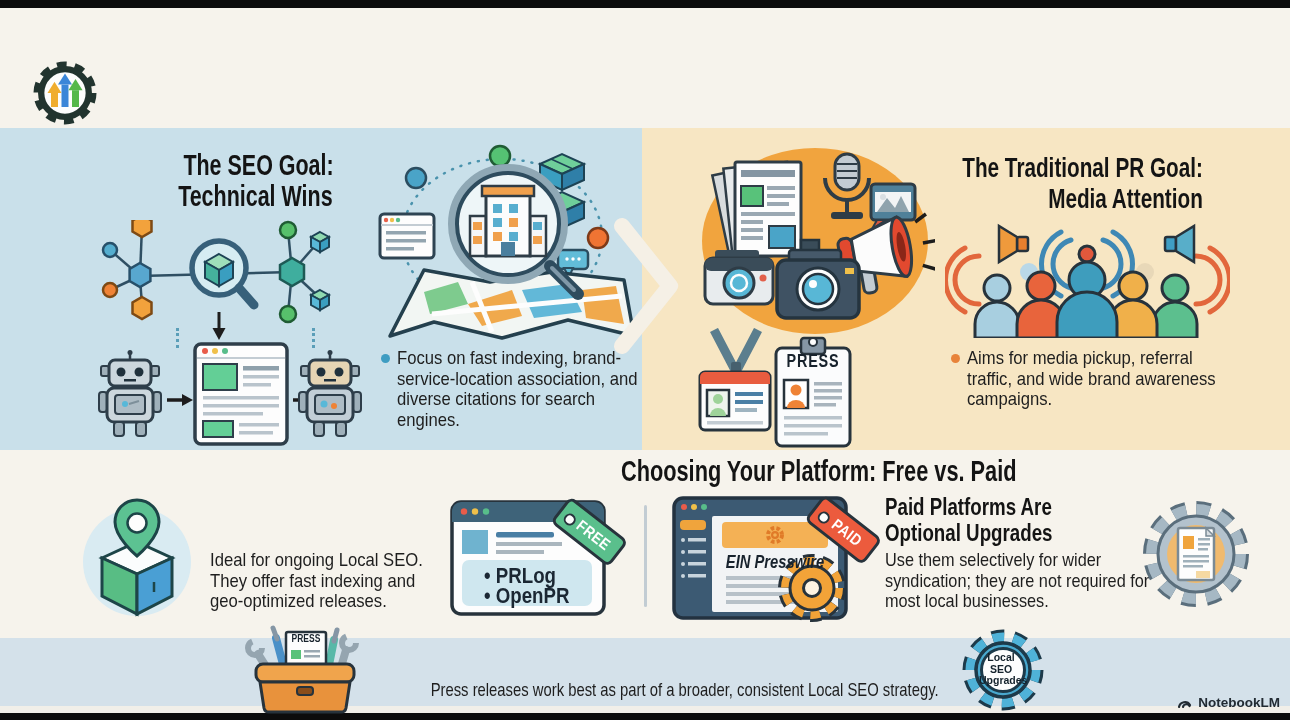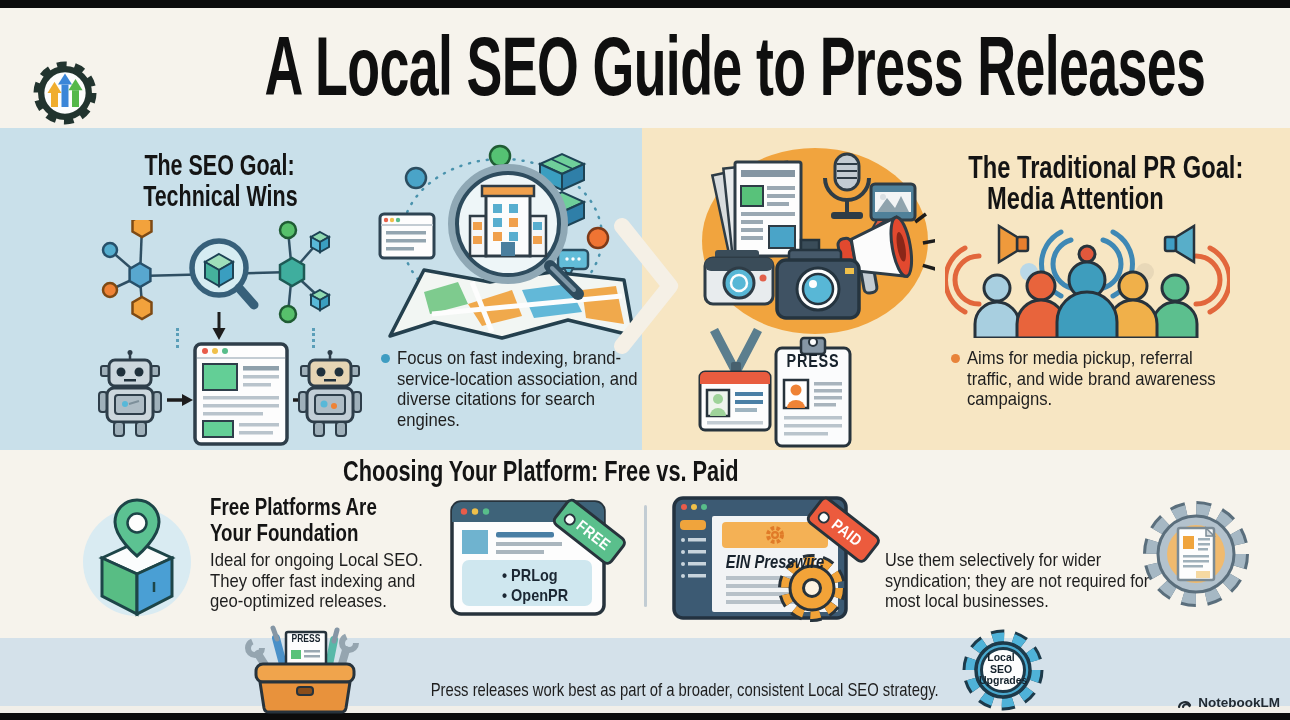--- a/index.html
+++ b/index.html
@@ -5,21 +5,21 @@
   html,body{margin:0;padding:0;background:#222;}
   .stage{position:relative;width:1290px;height:720px;overflow:hidden;background:#f6f3ec;
          font-family:"Liberation Sans",sans-serif;color:#161616;}
   .abs{position:absolute;}
   .bar{background:#0c0c0c;}
   .center{text-align:center;}
   .cond{display:inline-block;white-space:nowrap;transform:scaleX(.74);transform-origin:50% 0;}
   .condL{display:inline-block;white-space:nowrap;transform:scaleX(.78);transform-origin:0 0;}
   .h-title{font-size:84px;font-weight:700;line-height:84px;color:#0f0f0f;letter-spacing:-1px;}
   .h-title .cond{transform:scaleX(.64);}
-  .h-panel{font-size:29px;font-weight:700;line-height:31px;color:#141414;}
+  .h-panel{font-size:29px;font-weight:700;line-height:31px;color:#141414;text-align:right;}
   .h-col{font-size:24px;font-weight:700;line-height:26px;color:#141414;}
   .body-txt{font-size:18.5px;line-height:20.5px;color:#1e1e1e;transform:scaleX(.9);transform-origin:0 0;}
   .dot{position:absolute;width:9px;height:9px;border-radius:50%;}
   .tag{position:absolute;width:74px;height:33px;border-radius:7px;border:3px solid #27333c;
        display:flex;align-items:center;justify-content:center;transform:rotate(38deg);
        transform-origin:12px 16px;box-sizing:border-box;}
   .tag:before{content:"";position:absolute;left:5px;top:10px;width:8px;height:8px;border-radius:50%;
        background:#fdfdfd;border:2.5px solid #27333c;}
   .tag span{font-size:16px;font-weight:700;color:#fff;letter-spacing:.5px;padding-left:12px;
        display:inline-block;transform:scaleX(.85);}
@@ -28,23 +28,20 @@
 </style>
 </head>
 <body>
 
 <div class="stage">
 
   <div class="abs bar" style="left:0;top:0;width:1290px;height:8px;"></div>
   <div class="abs" style="left:0;top:706px;width:1290px;height:7px;background:#f1efe9;"></div>
   <div class="abs bar" style="left:0;top:713px;width:1290px;height:7px;"></div>
 
-  <div class="abs h-title center" style="left:0;top:24px;width:1290px;">
-    <span class="cond">A Local SEO Guide to Press Releases</span>
-  </div>
 
   <svg class="abs" style="left:30px;top:58px;" width="70" height="70" viewBox="0 0 100 100">
     <circle cx="50" cy="50" r="38" fill="none" stroke="#22342f" stroke-width="14" stroke-dasharray="13 10.88"></circle>
     <circle cx="50" cy="50" r="34" fill="#fdfdfd" stroke="#22342f" stroke-width="9"></circle>
     <g>
       <polygon points="35,34 25,50 45,50" fill="#f0ad2e"></polygon>
         <rect x="30" y="50" width="10" height="20" fill="#f0ad2e"></rect>
       <polygon points="50,22 40,38 60,38" fill="#3b86d8"></polygon>
         <rect x="45" y="38" width="10" height="32" fill="#3b86d8"></rect>
       <polygon points="65,30 55,46 75,46" fill="#55b84a"></polygon>
@@ -237,21 +234,21 @@
     </g>
   </svg>
 
   <div class="dot" style="left:381px;top:354px;background:#3e9dc2;"></div>
   <div class="abs body-txt" style="left:397px;top:348px;width:270px;">Focus on fast indexing, brand-service-location association, and diverse citations for search engines.</div>
 
   <svg class="abs" style="left:608px;top:216px;" width="80" height="140" viewBox="0 0 80 140">
     <polyline points="14,10 62,70 14,130" fill="none" stroke="#f5f0e6" stroke-width="16" stroke-linecap="round" stroke-linejoin="round"></polyline>
   </svg>
 
-  <div class="abs h-panel center" style="left:920px;top:152px;width:310px;font-size:32px;">
+  <div class="abs h-panel center" style="left:920px;top:152px;width:310px;font-size:28px;">
     <span class="cond">The Traditional PR Goal:</span><br>
     <span class="cond">Media Attention</span>
   </div>
 
   <svg class="abs" style="left:695px;top:142px;" width="240" height="198" viewBox="0 0 240 198">
     <ellipse cx="120" cy="99" rx="113" ry="93" fill="#f1a43e"></ellipse>
     <g>
       <rect x="26" y="26" width="62" height="90" fill="#d8dcde" stroke="#2e3c46" stroke-width="2.5" transform="rotate(-12 57 71)"></rect>
       <rect x="33" y="23" width="64" height="92" fill="#e8ebec" stroke="#2e3c46" stroke-width="2.5" transform="rotate(-6 65 69)"></rect>
       <rect x="40" y="20" width="66" height="94" rx="2" fill="#fdfdfd" stroke="#2e3c46" stroke-width="3"></rect>
@@ -396,39 +393,35 @@
   <svg class="abs" style="left:78px;top:492px;" width="118" height="126" viewBox="0 0 118 126">
     <circle cx="59" cy="70" r="54" fill="#d9ebf2"></circle>
     <polygon points="24,66 59,50 94,66 59,82" fill="#fbfdfd" stroke="#1d4548" stroke-width="3"></polygon>
     <polygon points="24,66 59,82 59,122 24,104" fill="#58bd84" stroke="#1d4548" stroke-width="3"></polygon>
     <polygon points="59,82 94,66 94,104 59,122" fill="#4a9fd4" stroke="#1d4548" stroke-width="3"></polygon>
     <line x1="76" y1="90" x2="76" y2="100" stroke="#1d4548" stroke-width="2.5"></line>
     <path d="M59,8 c-13,0 -22,10 -22,22 c0,16 22,34 22,34 c0,0 22,-18 22,-34 c0,-12 -9,-22 -22,-22 z" fill="#5cc292" stroke="#1d4548" stroke-width="3"></path>
     <circle cx="59" cy="31" r="9.5" fill="#fdfdfd" stroke="#1d4548" stroke-width="2.5"></circle>
   </svg>
 
-  <div class="abs h-col" style="left:210px;top:494px;">
-    <span class="condL">Free Platforms Are</span><br>
-    <span class="condL">Your Foundation</span>
-  </div>
   <div class="abs body-txt" style="left:210px;top:550px;width:270px;">Ideal for ongoing Local SEO. They offer fast indexing and geo-optimized releases.</div>
 
   <svg class="abs" style="left:450px;top:500px;" width="158" height="118" viewBox="0 0 158 118">
     <rect x="2" y="2" width="152" height="112" rx="9" fill="#fdfdfd" stroke="#27333c" stroke-width="3.5"></rect>
     <path d="M2,22 v-11 a9,9 0 0 1 9,-9 h134 a9,9 0 0 1 9,9 v11 z" fill="#3e6379"></path>
     <circle cx="14" cy="11.5" r="3.2" fill="#e85c4a"></circle>
       <circle cx="25" cy="11.5" r="3.2" fill="#f0c04a"></circle>
       <circle cx="36" cy="11.5" r="3.2" fill="#58bd8a"></circle>
     <rect x="12" y="30" width="26" height="24" fill="#6fb3cf"></rect>
     <rect x="46" y="32" width="58" height="5.5" rx="2" fill="#4a7fa5"></rect>
     <rect x="46" y="42" width="66" height="4" fill="#aab6be"></rect>
     <rect x="46" y="50" width="48" height="4" fill="#aab6be"></rect>
     <rect x="12" y="60" width="130" height="46" rx="7" fill="#cfe7ef"></rect>
   </svg>
-  <div class="abs" style="left:502px;top:566px;font-size:17px;font-weight:700;line-height:20px;color:#1b2733;">
+  <div class="abs" style="left:484px;top:566px;font-size:22px;font-weight:700;line-height:20px;color:#1b2733;">
     <div style="transform:scaleX(.85);transform-origin:0 0;white-space:nowrap;">• PRLog</div>
     <div style="transform:scaleX(.85);transform-origin:0 0;white-space:nowrap;">• OpenPR</div>
   </div>
   <div class="tag" style="left:558px;top:500px;background:#5abf8c;">
     <span>FREE</span>
   </div>
 
   <div class="abs" style="left:644px;top:505px;width:3px;height:102px;background:#c2ccd3;border-radius:2px;"></div>
 
   <svg class="abs" style="left:672px;top:490px;" width="200" height="142" viewBox="0 0 200 142">
@@ -463,20 +456,24 @@
       <circle cx="140" cy="98" r="8.5" fill="#fdf3e2" stroke="#27333c" stroke-width="3"></circle>
     </g>
   </svg>
   <div class="abs center" style="left:715px;top:552px;width:120px;font-size:18px;font-weight:700;color:#18232d;font-style:italic;">
     <span style="display:inline-block;transform:scaleX(.82);white-space:nowrap;">EIN Presswire</span>
   </div>
   <div class="tag" style="left:812px;top:498px;background:#ec5b3d;">
     <span>PAID</span>
   </div>
 
+  <div class="abs h-col" style="left:885px;top:494px;">
+    <span class="condL">Paid Platforms Are</span><br>
+    <span class="condL">Optional Upgrades</span>
+  </div>
   <div class="abs body-txt" style="left:885px;top:550px;width:320px;transform:scaleX(.88);">Use them selectively for wider syndication; they are not required for most local businesses.</div>
 
   <svg class="abs" style="left:1138px;top:492px;" width="116" height="126" viewBox="0 0 116 126">
     <circle cx="58" cy="62" r="44" fill="none" stroke="#5a6e7c" stroke-width="18" stroke-dasharray="13 10.04"></circle>
     <circle cx="58" cy="62" r="44" fill="none" stroke="#a6b8c4" stroke-width="12" stroke-dasharray="13 10.04"></circle>
     <circle cx="58" cy="62" r="38" fill="#b3c2cd" stroke="#5a6e7c" stroke-width="3"></circle>
     <circle cx="58" cy="62" r="29" fill="#f0ba6e"></circle>
     <rect x="40" y="36" width="36" height="52" rx="2" fill="#fdfdfd" stroke="#7a8a95" stroke-width="2.5"></rect>
     <polygon points="68,36 76,44 68,44" fill="#d8dee2" stroke="#7a8a95" stroke-width="1.5"></polygon>
     <rect x="45" y="44" width="11" height="13" fill="#f0a43c"></rect>

